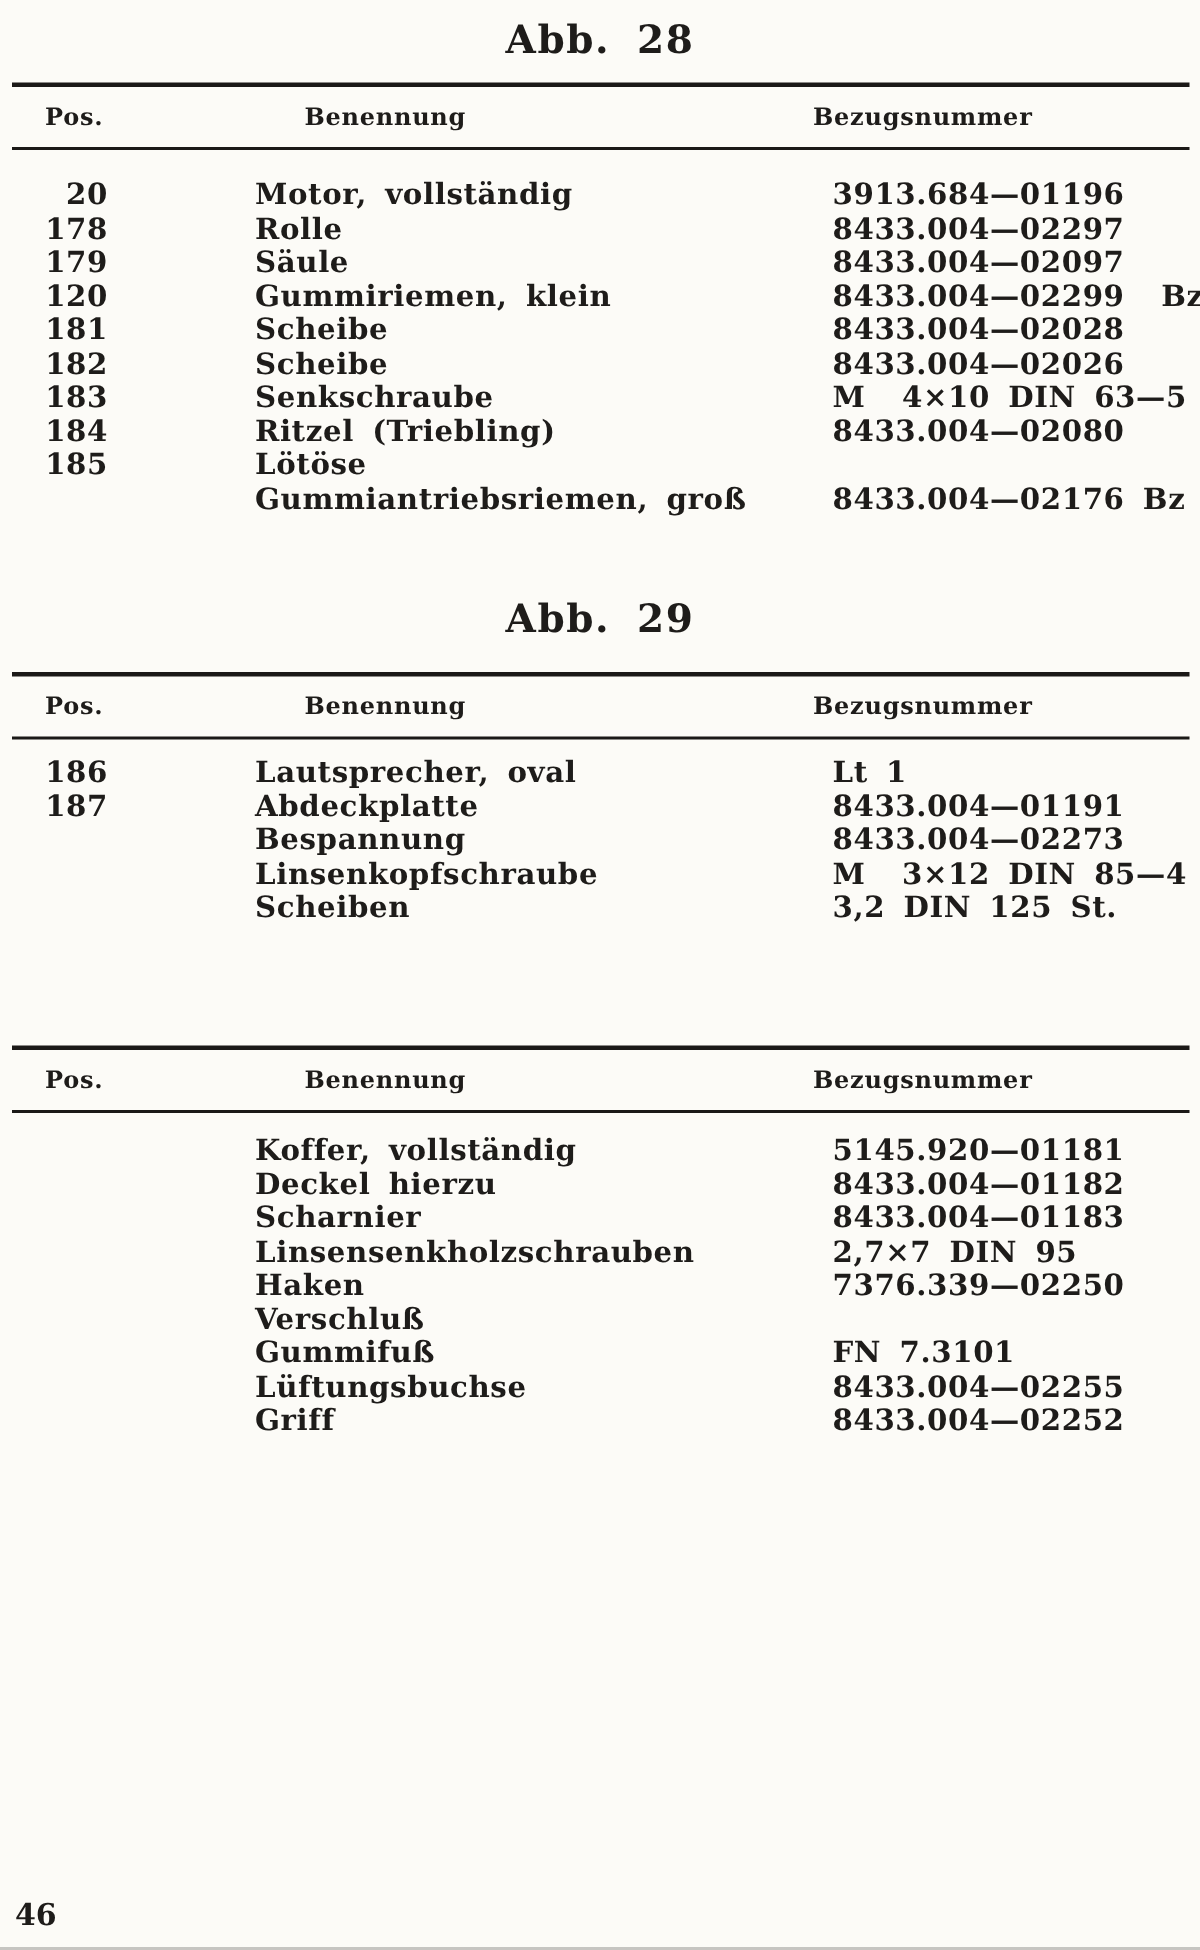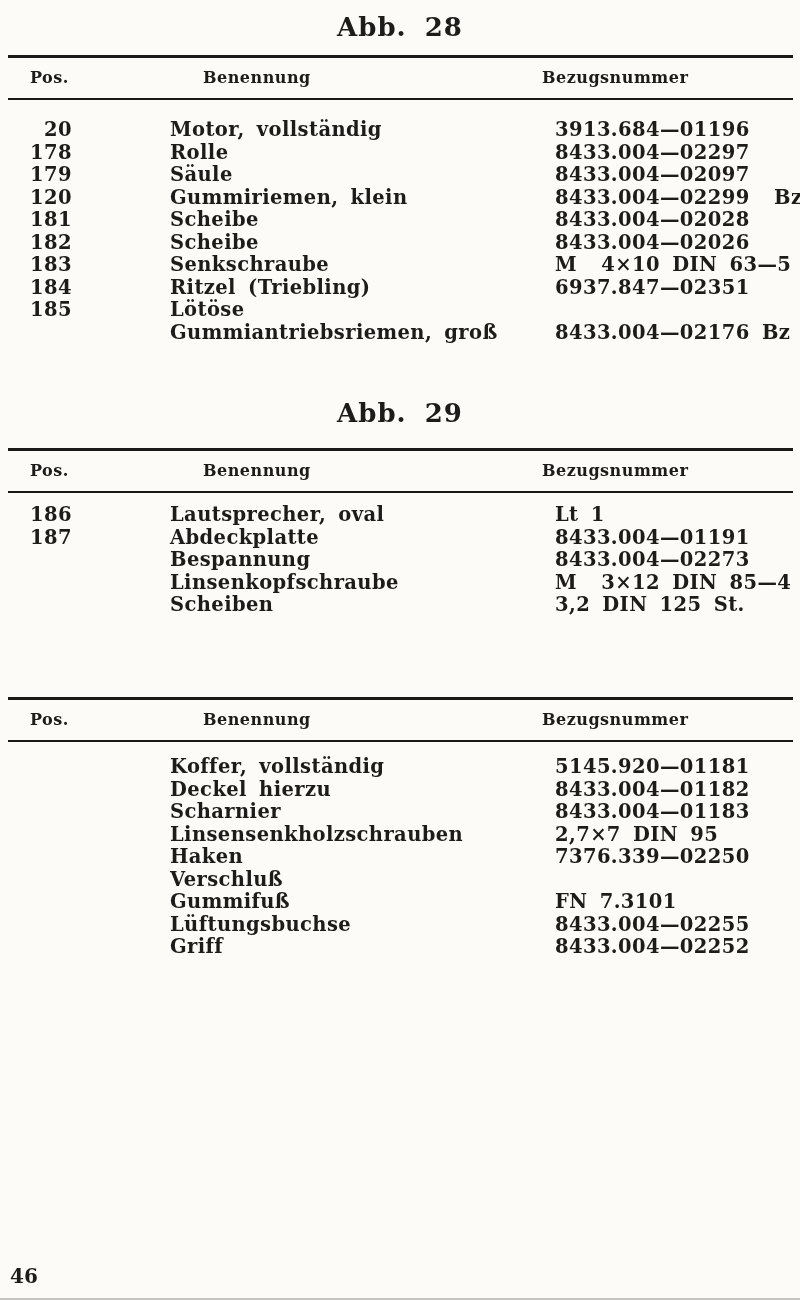--- a/index.html
+++ b/index.html
@@ -96,21 +96,21 @@
         <span class="c-ref">8433.004—02026</span>
       </div>
       <div class="row">
         <span class="c-pos">183</span>
         <span class="c-name">Senkschraube</span>
         <span class="c-ref">M  4×10 DIN 63—5 S</span>
       </div>
       <div class="row">
         <span class="c-pos">184</span>
         <span class="c-name">Ritzel (Triebling)</span>
-        <span class="c-ref">6937.847—02351</span>
+        <span class="c-ref">8433.004—02080</span>
       </div>
       <div class="row">
         <span class="c-pos">185</span>
         <span class="c-name">Lötöse</span>
         <span class="c-ref"></span>
       </div>
       <div class="row">
         <span class="c-pos"></span>
         <span class="c-name">Gummiantriebsriemen, groß</span>
         <span class="c-ref">8433.004—02176 Bz</span>

